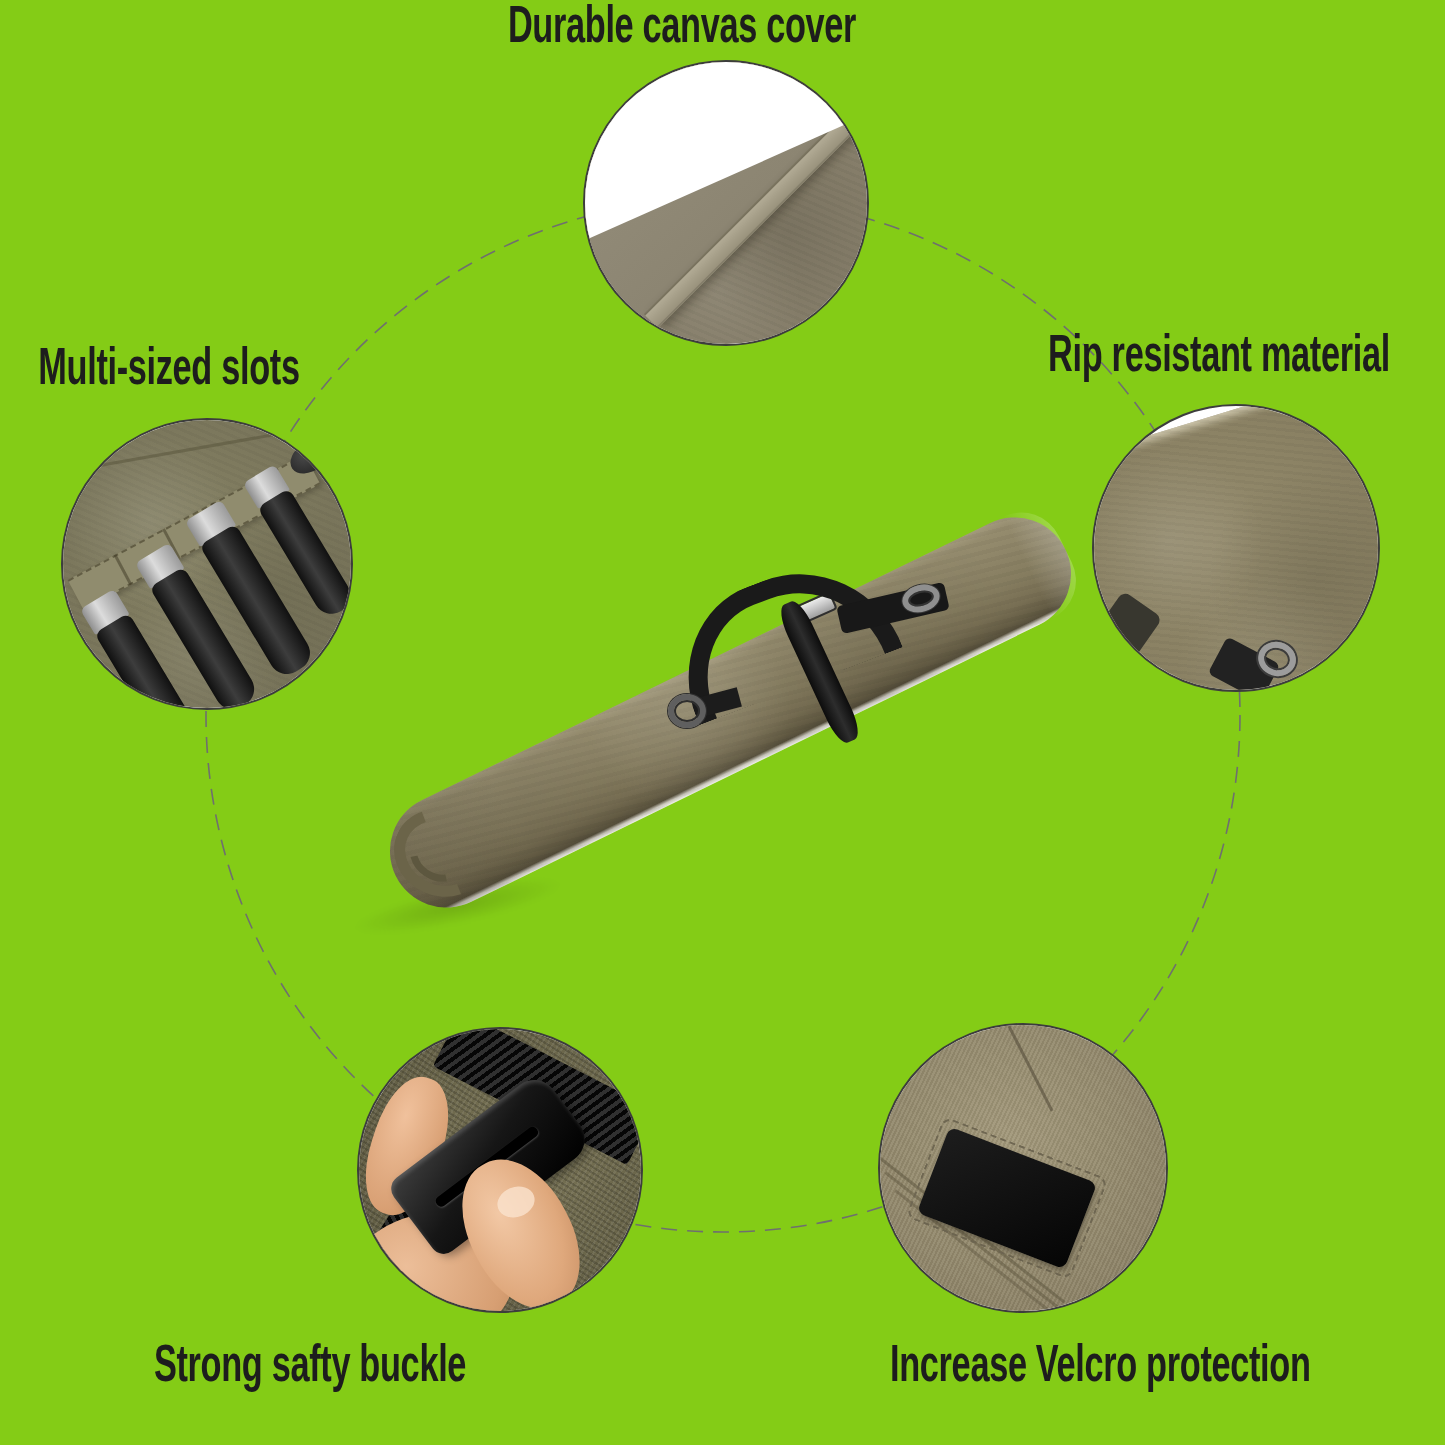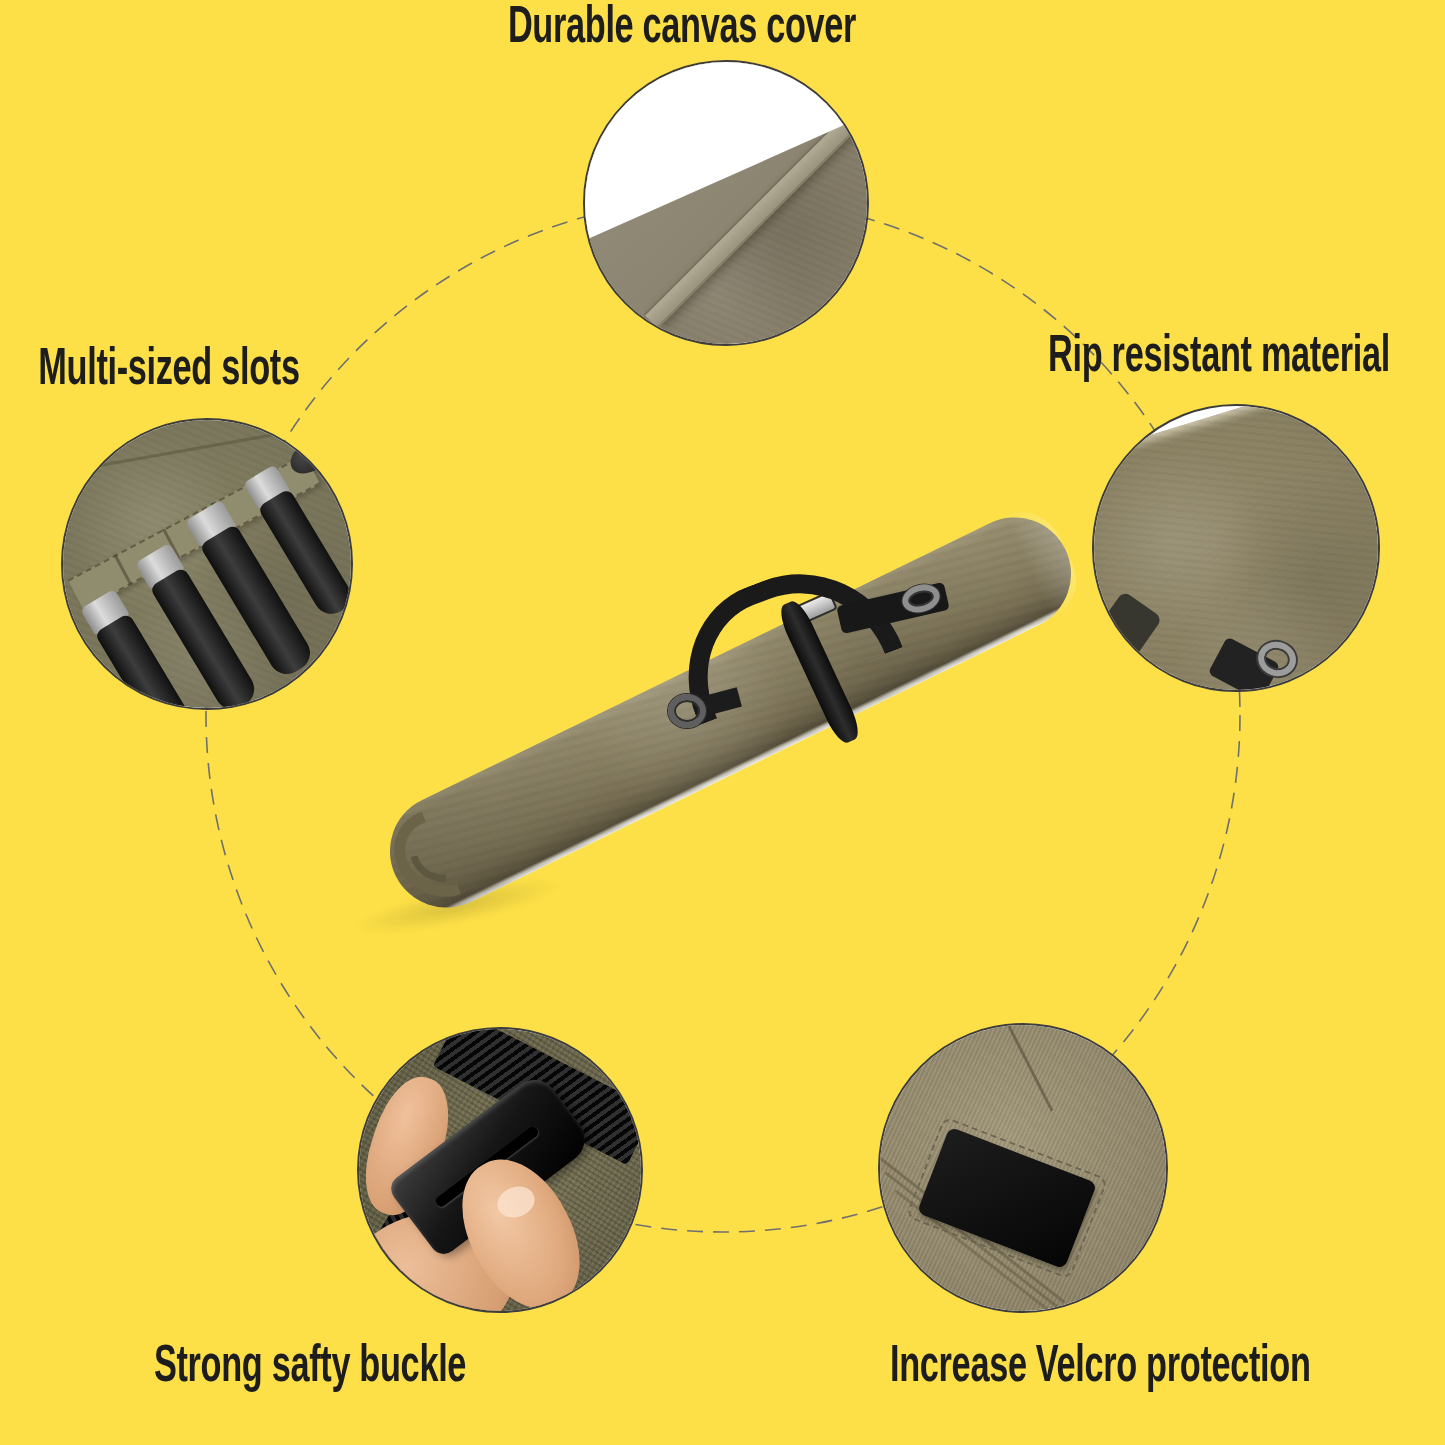--- a/index.html
+++ b/index.html
@@ -1,16 +1,16 @@
 <!DOCTYPE html>
 <html><head>
 <meta charset="utf-8">
 <style>
   html,body{margin:0;padding:0;background:#fff;}
-  .stage{position:relative;width:1445px;height:1445px;background:#fde047;overflow:hidden;
+  .stage{position:relative;width:1445px;height:1445px;background:#84cc16;overflow:hidden;
          font-family:"Liberation Sans",sans-serif;}
   .stage *{position:absolute;box-sizing:border-box;}
 
   
   .label{font-weight:700;font-size:52px;line-height:52px;color:#1d1d1d;width:600px;
          text-align:center;white-space:nowrap;transform:scaleX(0.66);transform-origin:center;
          letter-spacing:-0.5px;}
 
   
   .bigcircle{left:204px;top:196px;width:1038px;height:1038px;}

